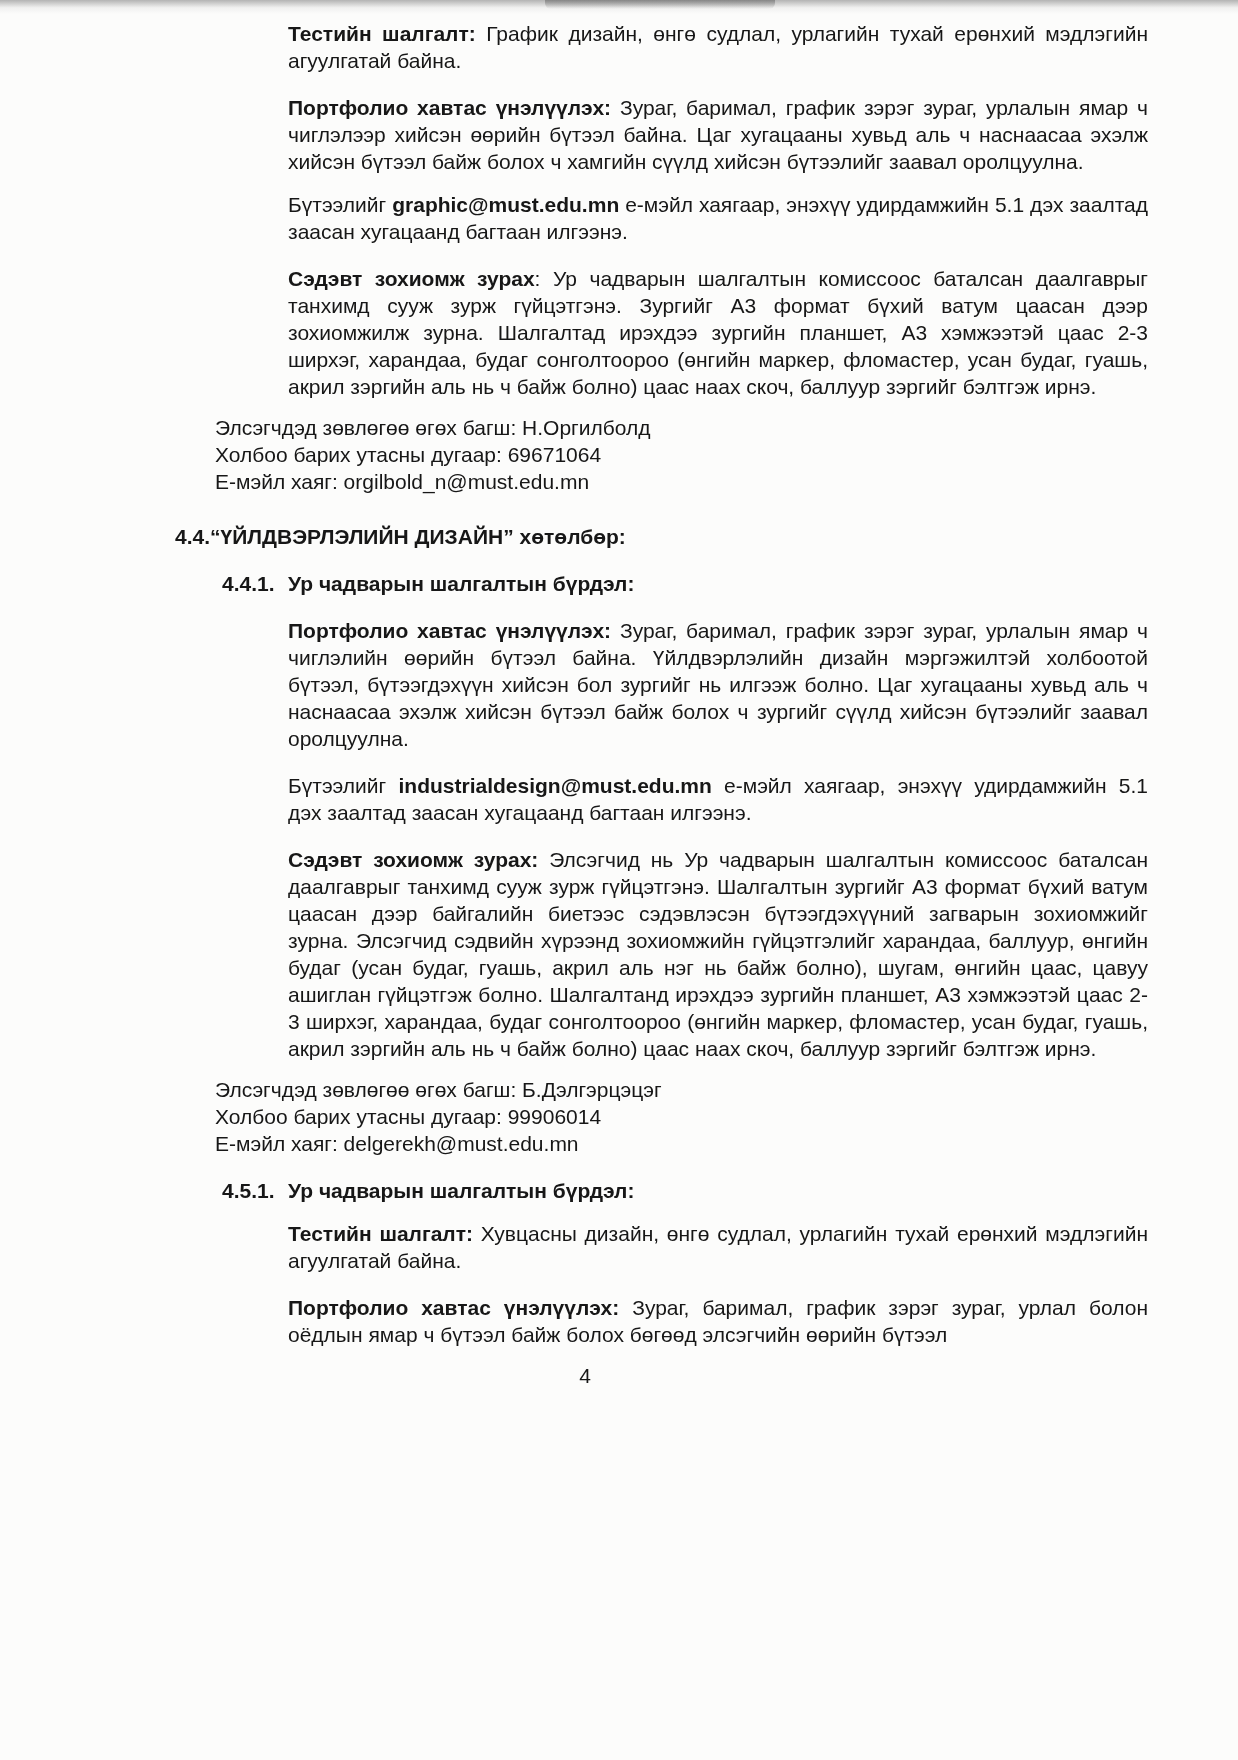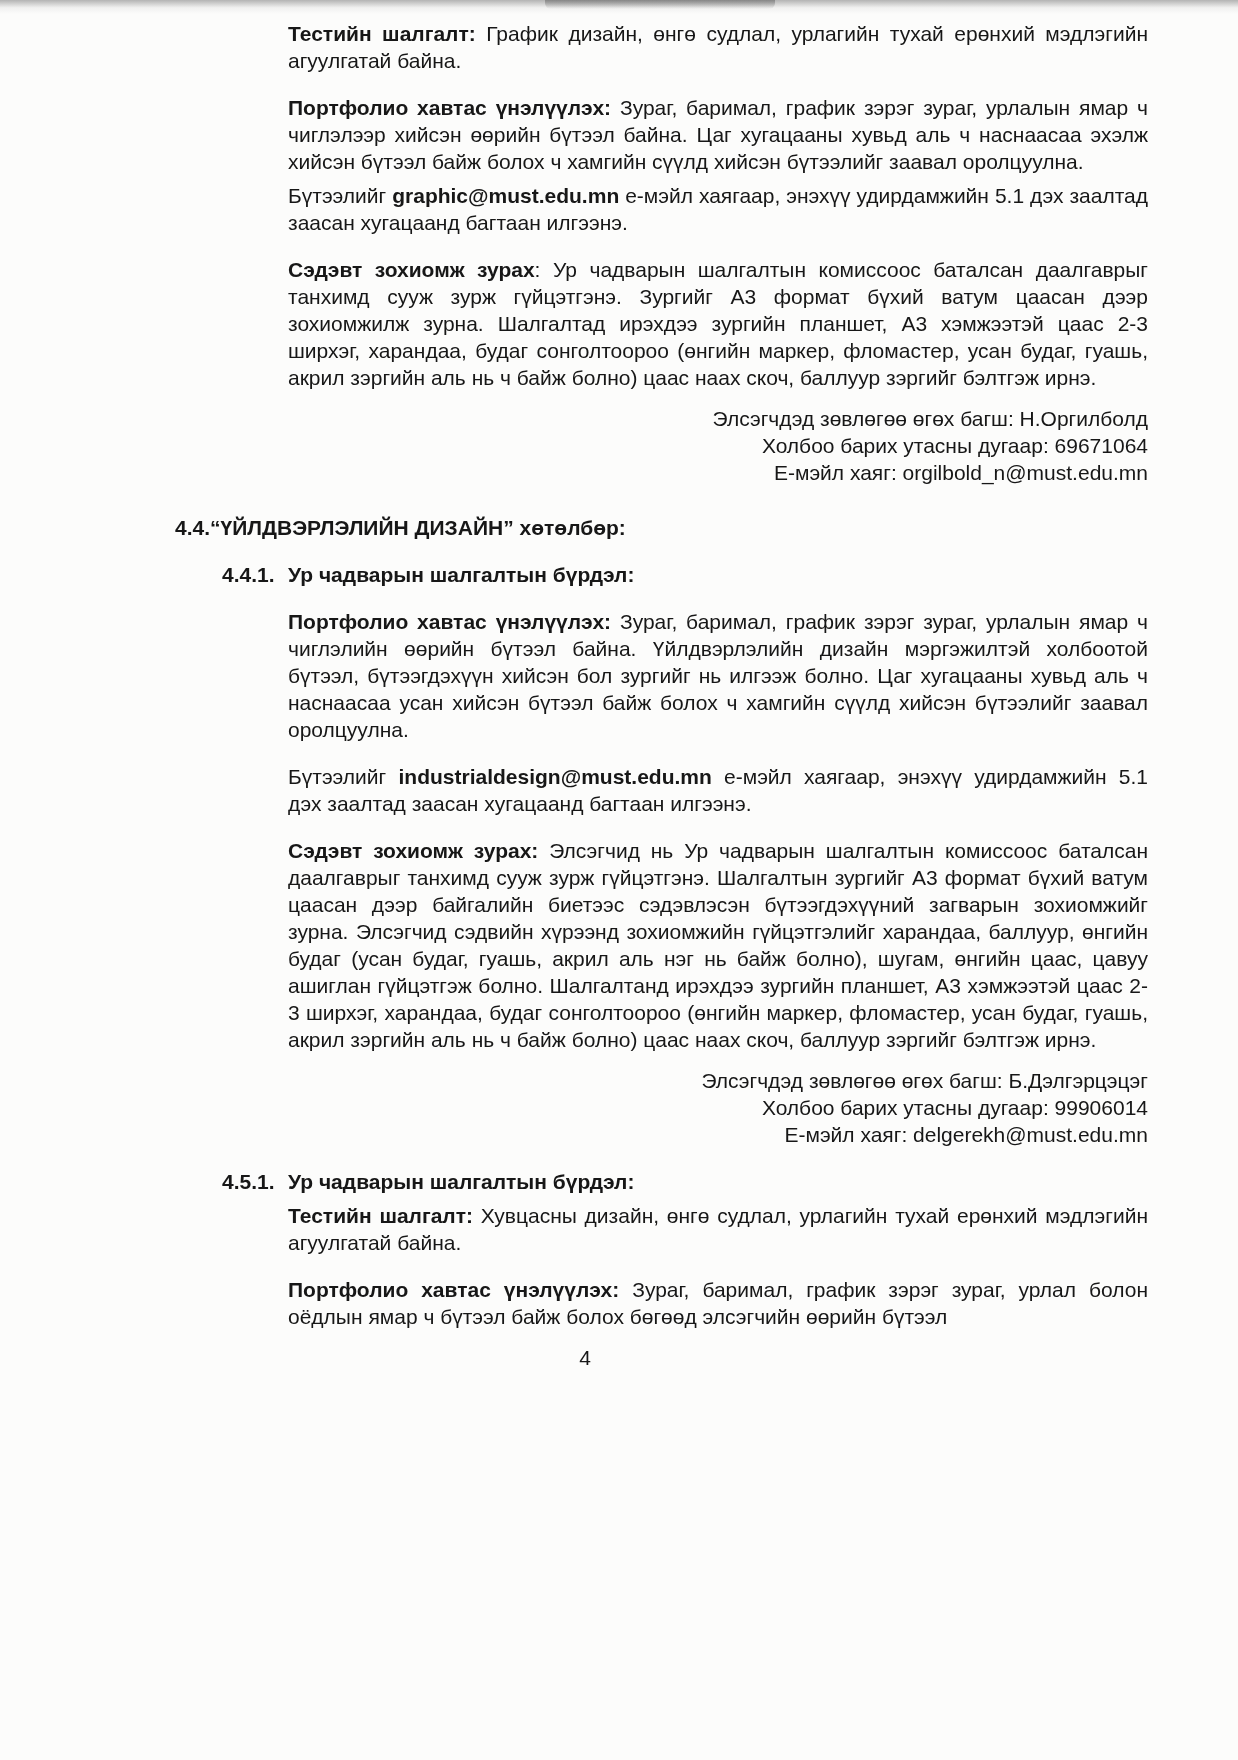--- a/index.html
+++ b/index.html
@@ -25,22 +25,22 @@
     position: absolute; top: 0; left: 545px; width: 230px; height: 9px;
     background: linear-gradient(to bottom, rgba(90,90,90,0.5), rgba(150,150,150,0));
     border-radius: 0 0 6px 6px;
     pointer-events: none;
   }
   .content { }
   .para {
     margin: 20px 90px 0 288px;
     text-align: justify;
   }
-  .para.tight { margin-top: 7px; }
-  .info { margin: 14px 90px 0 215px; text-align: right; }
+  .para.tight { margin-top: 16px; }
+  .info { margin: 14px 90px 0 215px; }
   .info-line { white-space: nowrap; }
   .heading {
     margin: 28px 60px 0 155px;
     font-weight: bold;
     display: flex;
   }
   .heading .num { width: 55px; flex: 0 0 55px; text-align: right; }
   .subheading {
     margin: 20px 60px 0 222px;
     font-weight: bold;
@@ -71,21 +71,21 @@
         <div class="info-line">Е-мэйл хаяг: orgilbold_n@must.edu.mn</div>
       </div>
       <div class="heading">
         <span class="num">4.4.</span>
         <span class="title">“ҮЙЛДВЭРЛЭЛИЙН ДИЗАЙН” хөтөлбөр:</span>
       </div>
       <div class="subheading">
         <span class="num">4.4.1.</span>
         <span class="title">Ур чадварын шалгалтын бүрдэл:</span>
       </div>
-      <p class="para"><strong>Портфолио хавтас үнэлүүлэх:</strong><span> Зураг, баримал, график зэрэг зураг, урлалын ямар ч чиглэлийн өөрийн бүтээл байна. Үйлдвэрлэлийн дизайн мэргэжилтэй холбоотой бүтээл, бүтээгдэхүүн хийсэн бол зургийг нь илгээж болно. Цаг хугацааны хувьд аль ч наснаасаа усан хийсэн бүтээл байж болох ч хамгийн сүүлд хийсэн бүтээлийг заавал оролцуулна.</span></p>
+      <p class="para"><strong>Портфолио хавтас үнэлүүлэх:</strong><span> Зураг, баримал, график зэрэг зураг, урлалын ямар ч чиглэлийн өөрийн бүтээл байна. Үйлдвэрлэлийн дизайн мэргэжилтэй холбоотой бүтээл, бүтээгдэхүүн хийсэн бол зургийг нь илгээж болно. Цаг хугацааны хувьд аль ч наснаасаа эхэлж хийсэн бүтээл байж болох ч зургийг сүүлд хийсэн бүтээлийг заавал оролцуулна.</span></p>
       <p class="para"><span>Бүтээлийг </span><strong>industrialdesign@must.edu.mn</strong><span> е-мэйл хаягаар, энэхүү удирдамжийн 5.1 дэх заалтад заасан хугацаанд багтаан илгээнэ.</span></p>
       <p class="para"><strong>Сэдэвт зохиомж зурах:</strong><span> Элсэгчид нь Ур чадварын шалгалтын комиссоос баталсан даалгаврыг танхимд сууж зурж гүйцэтгэнэ. Шалгалтын зургийг А3 формат бүхий ватум цаасан дээр байгалийн биетээс сэдэвлэсэн бүтээгдэхүүний загварын зохиомжийг зурна. Элсэгчид сэдвийн хүрээнд зохиомжийн гүйцэтгэлийг харандаа, баллуур, өнгийн будаг (усан будаг, гуашь, акрил аль нэг нь байж болно), шугам, өнгийн цаас, цавуу ашиглан гүйцэтгэж болно. Шалгалтанд ирэхдээ зургийн планшет, А3 хэмжээтэй цаас 2-3 ширхэг, харандаа, будаг сонголтоороо (өнгийн маркер, фломастер, усан будаг, гуашь, акрил зэргийн аль нь ч байж болно) цаас наах скоч, баллуур зэргийг бэлтгэж ирнэ.</span></p>
       <div class="info">
         <div class="info-line">Элсэгчдэд зөвлөгөө өгөх багш: Б.Дэлгэрцэцэг</div>
         <div class="info-line">Холбоо барих утасны дугаар: 99906014</div>
         <div class="info-line">Е-мэйл хаяг: delgerekh@must.edu.mn</div>
       </div>
       <div class="subheading">
         <span class="num">4.5.1.</span>
         <span class="title">Ур чадварын шалгалтын бүрдэл:</span>

